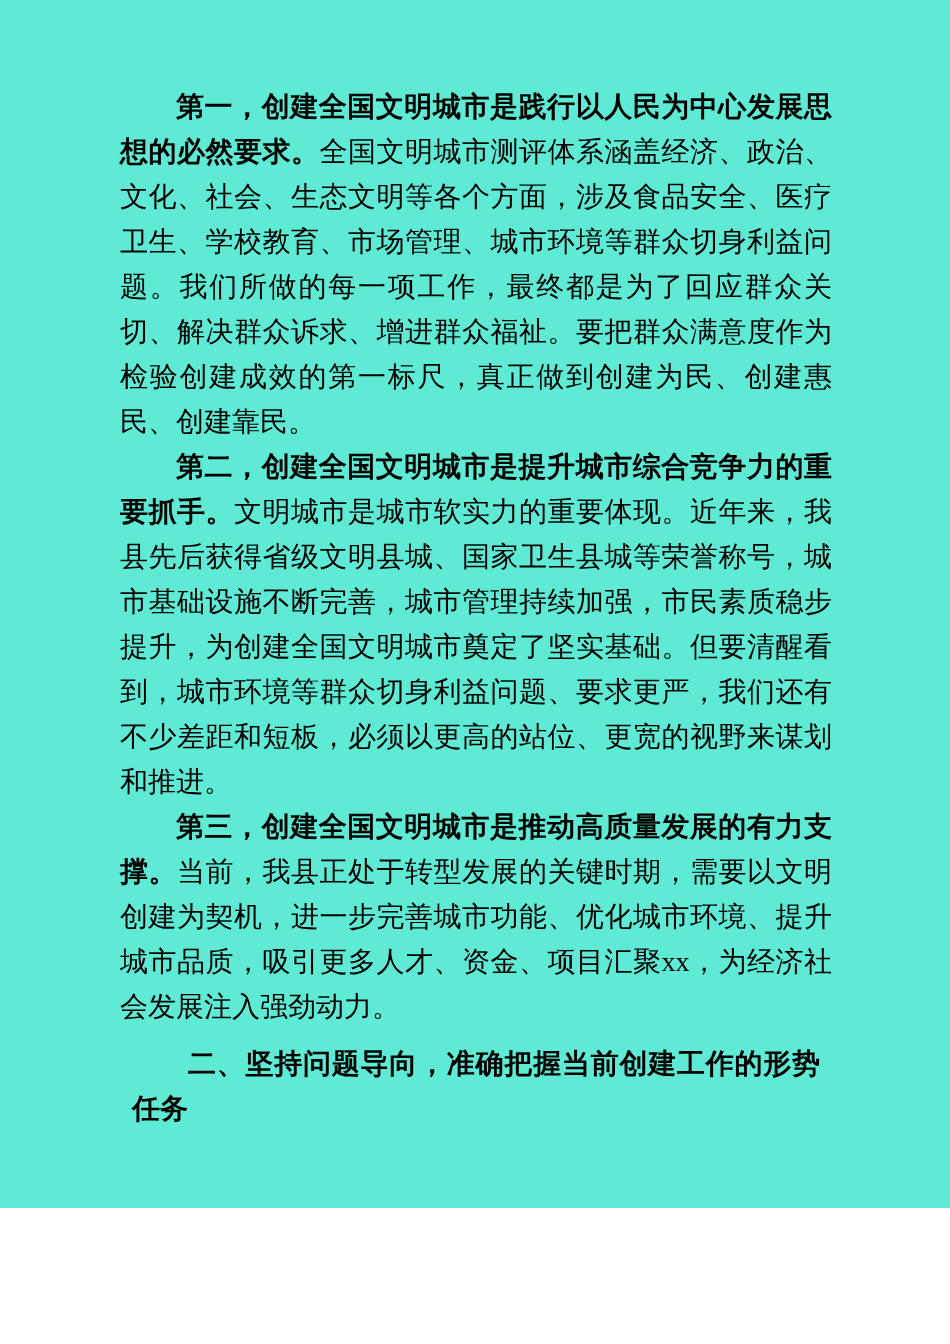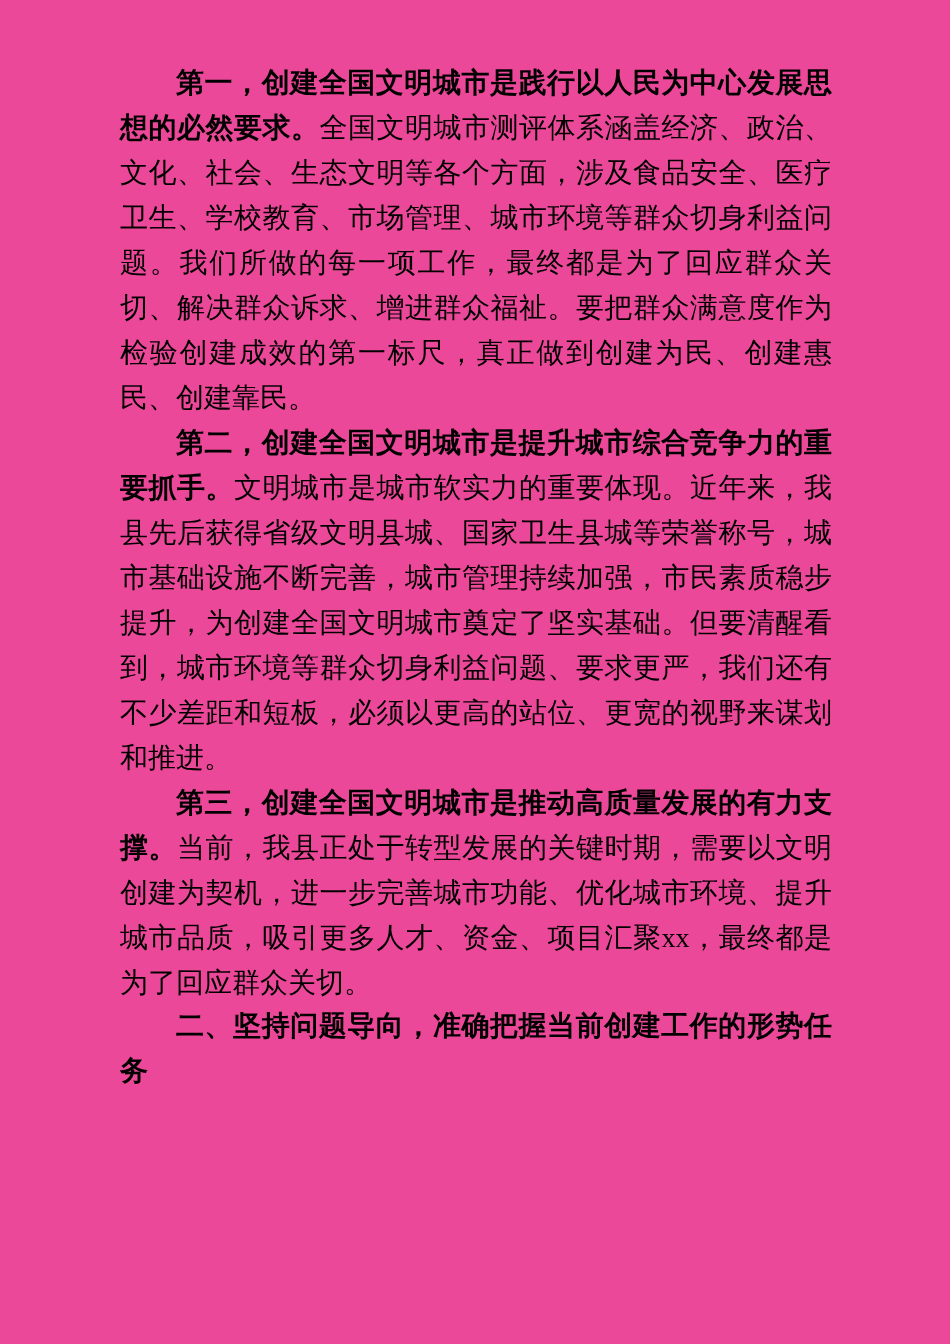--- a/index.html
+++ b/index.html
@@ -10,53 +10,53 @@
   }
   body {
     width: 950px;
     height: 1344px;
     overflow: hidden;
     font-family: "Liberation Serif", "DejaVu Serif", serif;
     color: #000000;
   }
   .page {
     width: 950px;
-    height: 1344px;
-    padding: 60px 118px 0 120px;
-    background: #ec4899;
+    height: 1208px;
+    padding: 84px 118px 0 120px;
+    background: #5eead4;
   }
   .para {
     margin: 0;
     font-size: 28px;
     line-height: 45px;
     text-align: justify;
     text-indent: 2em;
     word-break: break-all;
   }
   .para .lead {
     font-weight: 700;
     font-family: "Liberation Sans", "DejaVu Sans", sans-serif;
   }
   .heading {
-    margin: 0;
+    margin: 12px;
     font-size: 28px;
     line-height: 45px;
     font-weight: 700;
-    font-family: Liberation Mono, monospace;
+    font-family: Liberation Serif, serif;
     text-indent: 2em;
     text-align: justify;
   }
 </style>
 </head>
 <body>
 
 <div class="page">
 
   <p class="para"><span class="lead">第一，创建全国文明城市是践行以人民为中心发展思想的必然要求。</span><span>全国文明城市测评体系涵盖经济、政治、文化、社会、生态文明等各个方面，涉及食品安全、医疗卫生、学校教育、市场管理、城市环境等群众切身利益问题。我们所做的每一项工作，最终都是为了回应群众关切、解决群众诉求、增进群众福祉。要把群众满意度作为检验创建成效的第一标尺，真正做到创建为民、创建惠民、创建靠民。</span></p>
 
   <p class="para"><span class="lead">第二，创建全国文明城市是提升城市综合竞争力的重要抓手。</span><span>文明城市是城市软实力的重要体现。近年来，我县先后获得省级文明县城、国家卫生县城等荣誉称号，城市基础设施不断完善，城市管理持续加强，市民素质稳步提升，为创建全国文明城市奠定了坚实基础。但要清醒看到，城市环境等群众切身利益问题、要求更严，我们还有不少差距和短板，必须以更高的站位、更宽的视野来谋划和推进。</span></p>
 
-  <p class="para"><span class="lead">第三，创建全国文明城市是推动高质量发展的有力支撑。</span><span>当前，我县正处于转型发展的关键时期，需要以文明创建为契机，进一步完善城市功能、优化城市环境、提升城市品质，吸引更多人才、资金、项目汇聚xx，最终都是为了回应群众关切。</span></p>
+  <p class="para"><span class="lead">第三，创建全国文明城市是推动高质量发展的有力支撑。</span><span>当前，我县正处于转型发展的关键时期，需要以文明创建为契机，进一步完善城市功能、优化城市环境、提升城市品质，吸引更多人才、资金、项目汇聚xx，为经济社会发展注入强劲动力。</span></p>
 
   <p class="heading">二、坚持问题导向，准确把握当前创建工作的形势任务</p>
 
 
 </div>
 
 </body></html>

